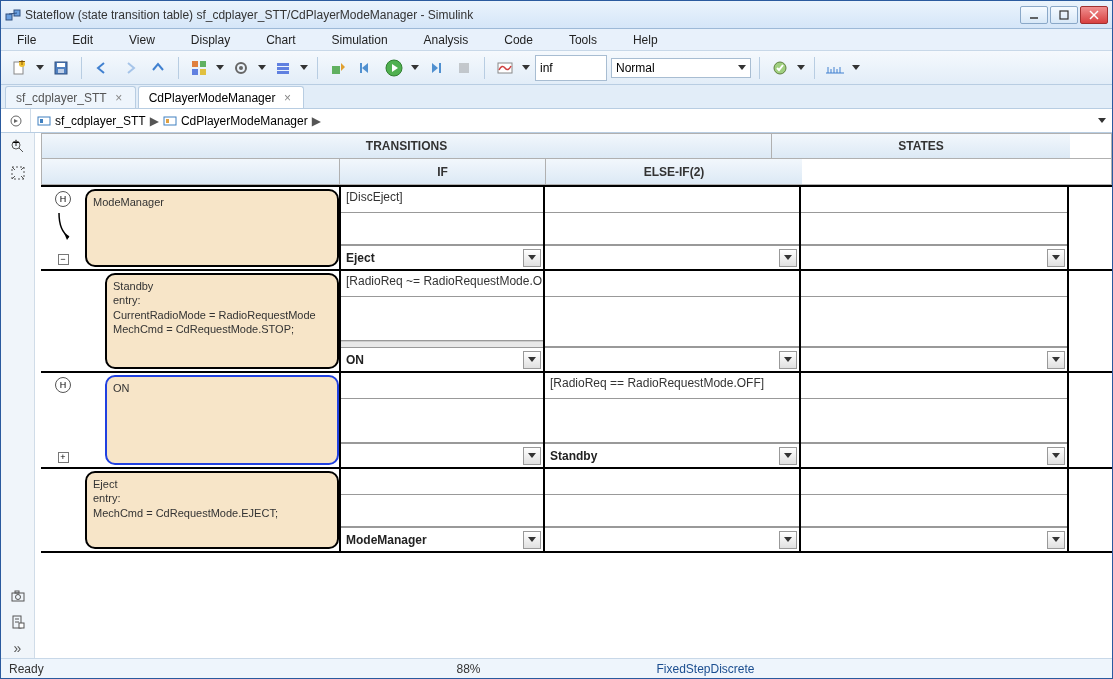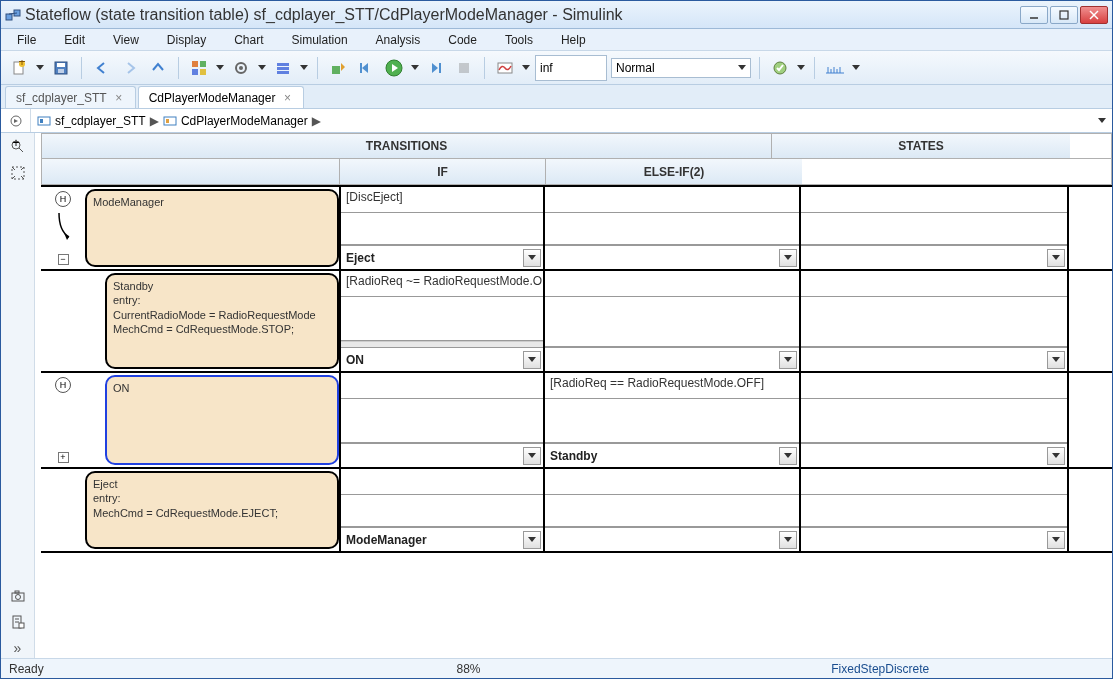--- a/index.html
+++ b/index.html
@@ -1,28 +1,28 @@
 <!DOCTYPE html>
 <html><head>
 <meta charset="utf-8">
 <style>
   * { box-sizing: border-box; margin: 0; padding: 0; font-family: "Segoe UI", Tahoma, sans-serif; font-size: 12px; }
   body { background: #fff; width: 1113px; height: 679px; overflow: hidden; border: 1px solid #2a5a9e; }
   
   
   .titlebar { height: 28px; background: linear-gradient(#eaf3fc, #d5e6f8); display: flex; align-items: center; padding: 0 4px; border-bottom: 1px solid #9db9d7; }
   .titlebar-icon { width: 16px; height: 16px; margin-right: 4px; display: inline-flex; align-items: center; justify-content: center; }
-  .titlebar-text { flex: 1; color: #333; font-size: 16px; }
+  .titlebar-text { flex: 1; color: #333; font-size: 12px; }
   .win-btns { display: flex; gap: 2px; }
   .win-btn { width: 28px; height: 18px; border: 1px solid #8aa8c8; border-radius: 2px; background: linear-gradient(#f5faff,#d8e8f7); display: flex; align-items: center; justify-content: center; cursor: pointer; }
   .win-btn.close { background: linear-gradient(#f09090,#d84040); border-color: #a03030; color:#fff; }
   .win-btn svg { width: 10px; height: 10px; }
   
   
-  .menubar { height: 22px; background: #e8f1fb; display: flex; align-items: center; padding: 0 8px; gap: 12px; border-bottom: 1px solid #c8d8e8; }
+  .menubar { height: 22px; background: #e8f1fb; display: flex; align-items: center; padding: 0 8px; gap: 20px; border-bottom: 1px solid #c8d8e8; }
   .menu-item { padding: 2px 8px; color: #222; cursor: pointer; }
   
   
   .toolbar { height: 34px; background: linear-gradient(#f5f9fd,#e2edf8); border-bottom: 1px solid #b8cde2; display: flex; align-items: center; padding: 0 6px; gap: 4px; }
   .tool-btn { width: 24px; height: 24px; border: 1px solid transparent; border-radius: 2px; display: flex; align-items: center; justify-content: center; cursor: pointer; }
   .tool-drop { width: 10px; display:flex; align-items:center; justify-content:center; cursor:pointer; }
   .tool-sep { width: 1px; height: 22px; background: #b8cde2; margin: 0 4px; }
   .tool-input { width: 72px; height: 20px; border: 1px solid #a8bdd2; padding: 12px 4px; background:#fff; }
   .tool-select { width: 140px; height: 20px; border: 1px solid #a8bdd2; background:#fff; padding: 0 4px; display:flex; align-items:center; justify-content:space-between; cursor:pointer;}
   
@@ -78,21 +78,21 @@
   .spacer-cell { flex:1; min-height:20px; border-bottom:1px solid #999; background:#fff;}
   .dest-cell { height:24px; border-top:1px solid #999; display:flex; align-items:center; background:#fff;}
   .dest-cell .dest-text { flex:1; padding:0 5px; font-weight:bold; color:#222;}
   .dd-btn { width:18px; height:18px; border:1px solid #999; background:linear-gradient(#fff,#e0e0e0); margin:2px; display:flex; align-items:center; justify-content:center; cursor:pointer;}
   .scrollhint { height:6px; background:#e8e8e8; border-top:1px solid #ccc;}
 
   
   .statusbar { height:20px; background:#eef5fc; border-top:1px solid #c8d8e8; display:flex; align-items:center; padding:0 8px; color:#333;}
   .status-left { flex:1;}
   .status-mid { width:200px; text-align:left;}
-  .status-right { flex:1; text-align:center; color:#1a4d8f;}
+  .status-right { flex:1; text-align:left; color:#1a4d8f;}
   .tri-down { width:0; height:0; border-left:4px solid transparent; border-right:4px solid transparent; border-top:5px solid #333;}
 </style>
 </head>
 <body>
 
 <div class="titlebar">
   <span class="titlebar-icon">
     <svg viewBox="0 0 16 16">
         <rect x="1" y="7" width="6" height="6" fill="#6aa0e0" stroke="#305080"></rect>
         <rect x="9" y="3" width="6" height="6" fill="#6aa0e0" stroke="#305080"></rect>

